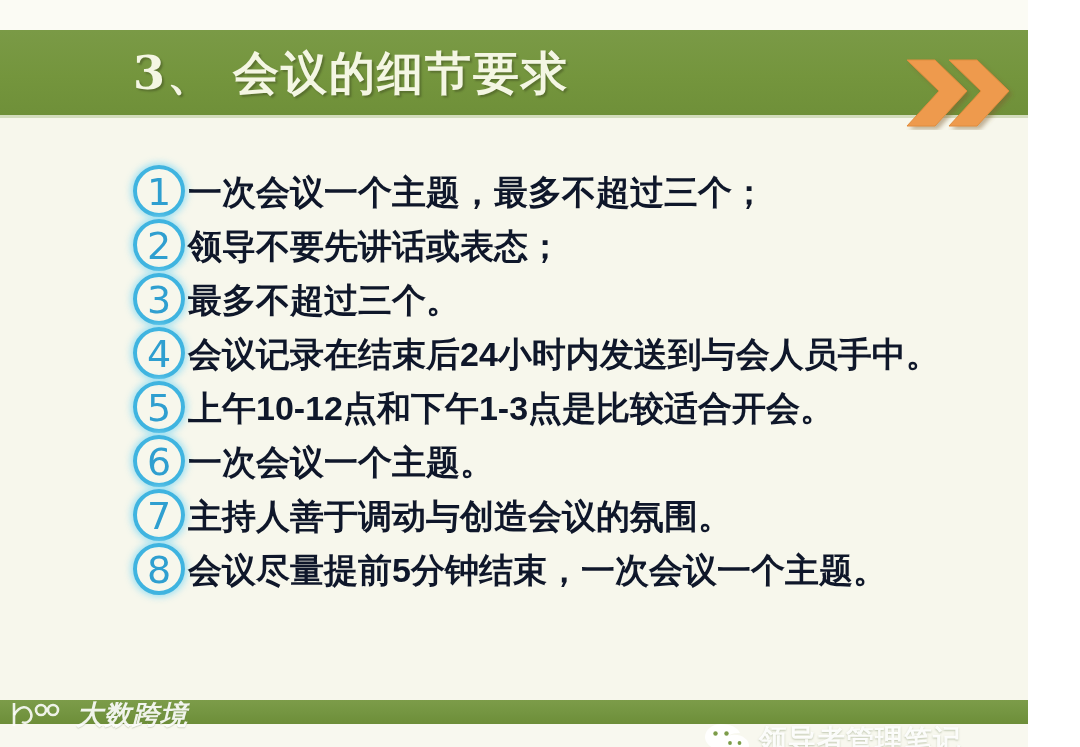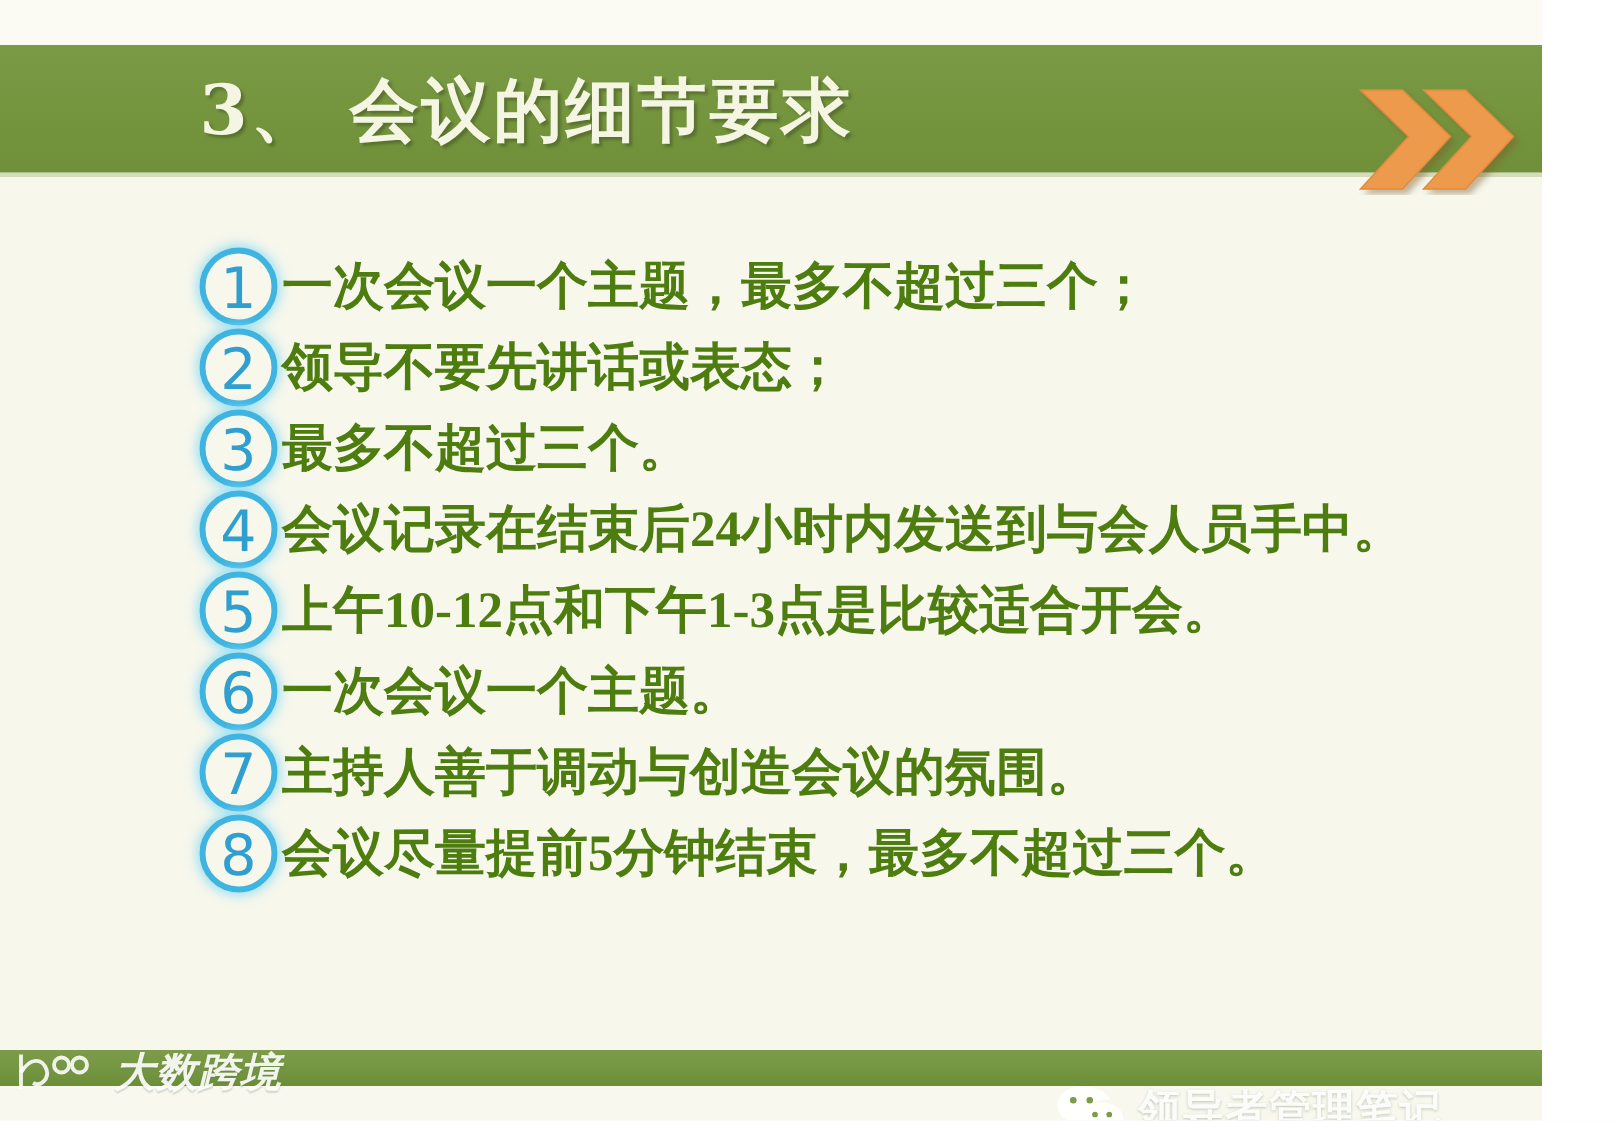--- a/index.html
+++ b/index.html
@@ -100,24 +100,24 @@
     line-height: 46px;
     text-align: center;
   }
 
   .item-text {
     position: absolute;
     left: 55px;
     top: 4px;
     height: 48px;
     line-height: 46px;
-    font-family: Liberation Serif, serif;
+    font-family: Liberation Sans, sans-serif;
     font-size: 34px;
     font-weight: bold;
-    color: #4d7c0f;
+    color: #0f172a;
     white-space: nowrap;
     letter-spacing: 0px;
   }
 
   
   .footer-bar {
     position: absolute;
     left: 0; top: 700px;
     width: 1080px; height: 24px;
     background: linear-gradient(180deg, #7c9c49 0%, #739440 60%, #6d8e38 100%);
@@ -228,21 +228,21 @@
       <div class="item-text">一次会议一个主题。</div>
     </div>
 
     <div class="list-item" style="top:489px;">
       <div class="num-circle">7</div>
       <div class="item-text">主持人善于调动与创造会议的氛围。</div>
     </div>
 
     <div class="list-item" style="top:543px;">
       <div class="num-circle">8</div>
-      <div class="item-text">会议尽量提前5分钟结束，最多不超过三个。</div>
+      <div class="item-text">会议尽量提前5分钟结束，一次会议一个主题。</div>
     </div>
 
   </div>
 
   <div class="footer-bar"></div>
   <div class="footer-below"></div>
 
   <div class="wm-left">
     <span>
       <svg width="52" height="34" viewBox="0 0 52 34" xmlns="http://www.w3.org/2000/svg">

